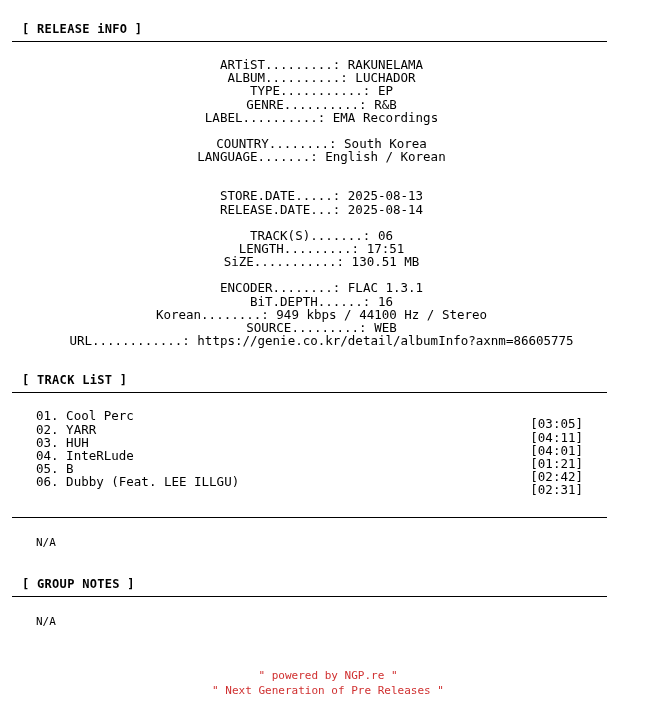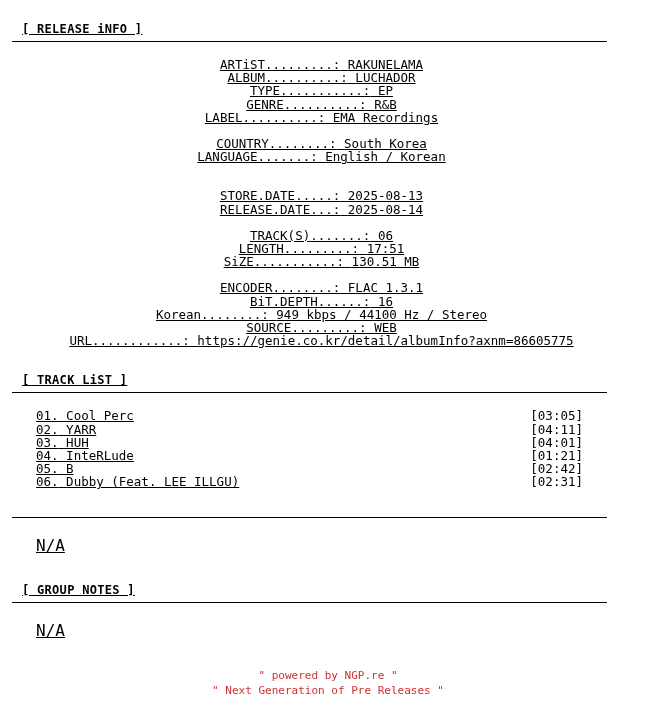--- a/index.html
+++ b/index.html
@@ -13,21 +13,20 @@
     font-family: "DejaVu Sans Mono", monospace;
     font-size: 12px;
     color: #000000;
     position: relative;
     overflow: hidden;
   }
   .page {
     padding: 22px 30px 0 12px;
     box-sizing: border-box;
     width: 637px;
-    text-decoration: underline;
   }
   .section-header {
     font-size: 12px;
     font-weight: bold;
     letter-spacing: 0.3px;
     padding-left: 10px;
     margin: 0;
   }
   .rule {
     border: 0;
@@ -52,25 +51,25 @@
   }
   .track-row {
     position: relative;
     white-space: pre;
     line-height: 13.2px;
     font-size: 12.5px;
   }
   .track-time {
     position: absolute;
     right: 24px;
-    top: 0;
+    top: 8px;
   }
   .notes {
     padding: 18px 0 16px 24px;
-    font-size: 16px;
+    font-size: 11px;
     white-space: pre;
   }
   .footer {
     position: absolute;
     left: 0;
     right: 0;
     bottom: 22px;
     text-align: center;
     color: #d03030;
     font-size: 11px;

